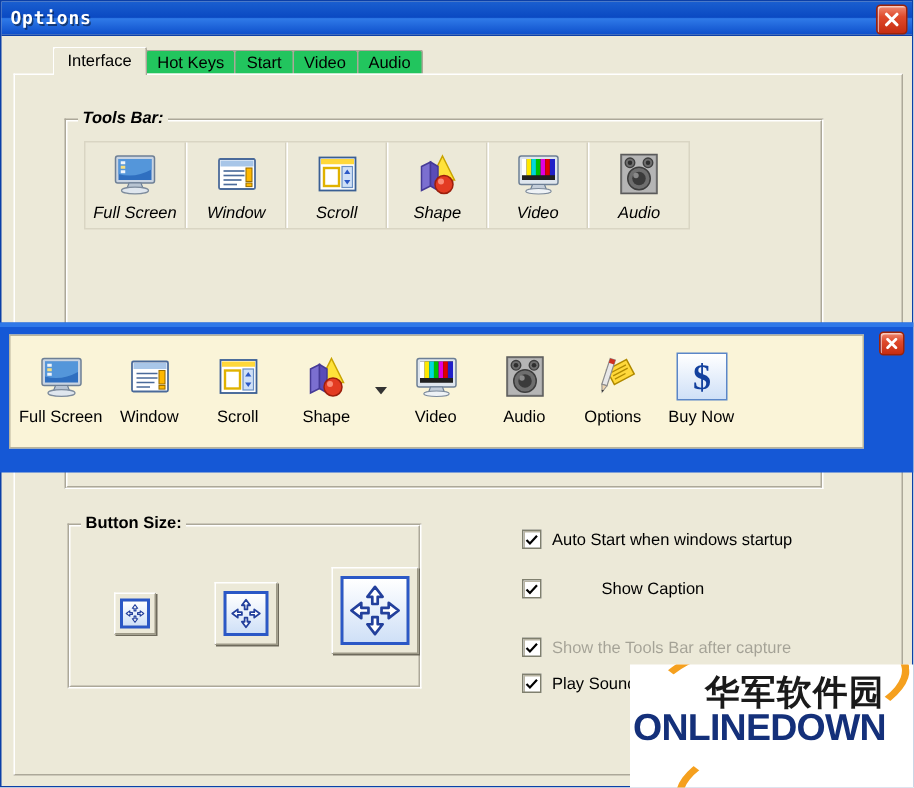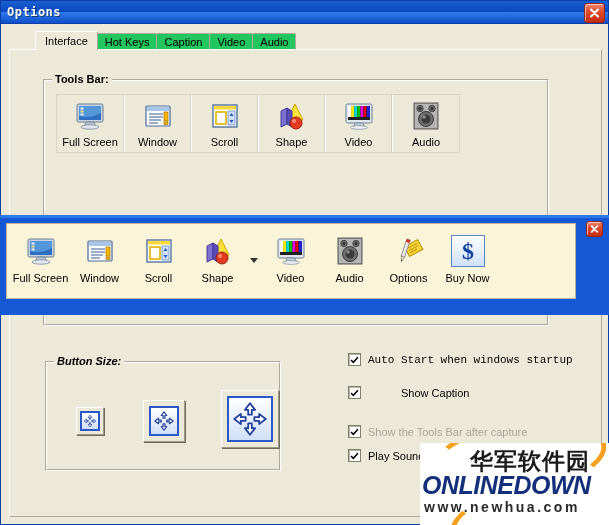--- a/index.html
+++ b/index.html
@@ -128,22 +128,22 @@
     top: -7px; left: 8px;
     background: #ece9d8;
     padding: 0 3px;
     font-size: 11px;
     font-weight: bold;
     color: #000;
     white-space: nowrap;
     z-index: 2;
   }
 
-  #grp-toolsbar { left: 42px; top: 78px; width: 506px; height: 156px; }
-  #grp-buttonsize { left: 44px; top: 360px; width: 236px; height: 110px; font-style: italic; }
+  #grp-toolsbar { left: 42px; top: 78px; width: 506px; height: 156px; font-style: italic; }
+  #grp-buttonsize { left: 44px; top: 348px; width: 236px; height: 110px; }
   #grp-hidden { left: 42px; top: 215px; width: 506px; height: 110px; }
 
   
   #toolsbar-row {
     position: absolute;
     left: 12px; top: 14px;
     display: flex;
     border: 1px solid #d9d5c3;
     background: #ece9d8;
   }
@@ -304,21 +304,20 @@
     font-weight: bold;
     font-size: 23px;
     color: #1a1a1a;
     letter-spacing: 1px;
   }
   #wm-od {
     position: absolute;
     left: 2px; top: 28px;
     font-family: "Liberation Sans", sans-serif;
     font-weight: bold;
-    font-style: italic;
     font-size: 25px;
     color: #14307a;
     letter-spacing: -0.5px;
   }
   #wm-url {
     position: absolute;
     left: 4px; top: 56px;
     font-family: "Liberation Sans", sans-serif;
     font-weight: bold;
     font-size: 14px;
@@ -342,21 +341,21 @@
     <div class="winclose">
       <svg width="11" height="10" viewBox="0 0 11 10">
         <path d="M2 1.5 L9 8.5 M9 1.5 L2 8.5" stroke="#ffffff" stroke-width="2.1" stroke-linecap="round" fill="none"></path>
       </svg>
     </div>
   </div>
 
   <div id="tabstrip">
     <div class="tab active"><span>Interface</span></div>
     <div class="tab"><span>Hot Keys</span></div>
-    <div class="tab"><span>Caption</span></div>
+    <div class="tab"><span>Start</span></div>
     <div class="tab"><span>Video</span></div>
     <div class="tab"><span>Audio</span></div>
   </div>
 
   <div id="tabpage"></div>
 
   <div class="groupbox" id="grp-toolsbar">
     <div class="gb-inner"></div>
     <span class="gb-label">Tools Bar:</span>
 
@@ -494,21 +493,21 @@
             <path d="M12 1.5 l3.4 4.4 h-2.2 v3.2 h-2.4 v-3.2 h-2.2 z"></path>
             <path d="M12 22.5 l-3.4 -4.4 h2.2 v-3.2 h2.4 v3.2 h2.2 z"></path>
             <path d="M1.5 12 l4.4 -3.4 v2.2 h3.2 v2.4 h-3.2 v2.2 z"></path>
             <path d="M22.5 12 l-4.4 3.4 v-2.2 h-3.2 v-2.4 h3.2 v-2.2 z"></path>
           </g>
         </svg>
       </div>
     </div>
   </div>
 
-  <div class="chk-row" style="left:347px; top:352px;font-family:Liberation Mono, monospace;">
+  <div class="chk-row" style="left:347px; top:352px;">
     <span class="chk-box">
       <svg width="9" height="8" viewBox="0 0 9 8">
         <path d="M1 4 L3.3 6.3 L8 1.2" stroke="#000" stroke-width="1.5" fill="none"></path>
       </svg>
     </span>
     <span class="chk-lbl">Auto Start when windows startup</span>
   </div>
 
   <div class="chk-row" style="left:347px; top:385px;gap:33px;">
     <span class="chk-box">
@@ -675,14 +674,13 @@
 
     </div>
   </div>
 </div>
 
 <div id="watermark">
   <div class="wm-swoosh" style="left:12px; top:-22px; width:165px; height:62px; border-top-color:#f5a01e; border-right-color:#f5a01e; transform:rotate(-8deg);"></div>
   <div class="wm-swoosh" style="left:30px; top:44px; width:150px; height:58px; border-bottom-color:#f5a01e; border-left-color:#f5a01e; transform:rotate(-8deg);"></div>
   <div id="wm-cn">华军软件园</div>
   <div id="wm-od">ONLINEDOWN</div>
-  <div id="wm-url">www.newhua.com</div>
 </div>
 
 </body></html>

